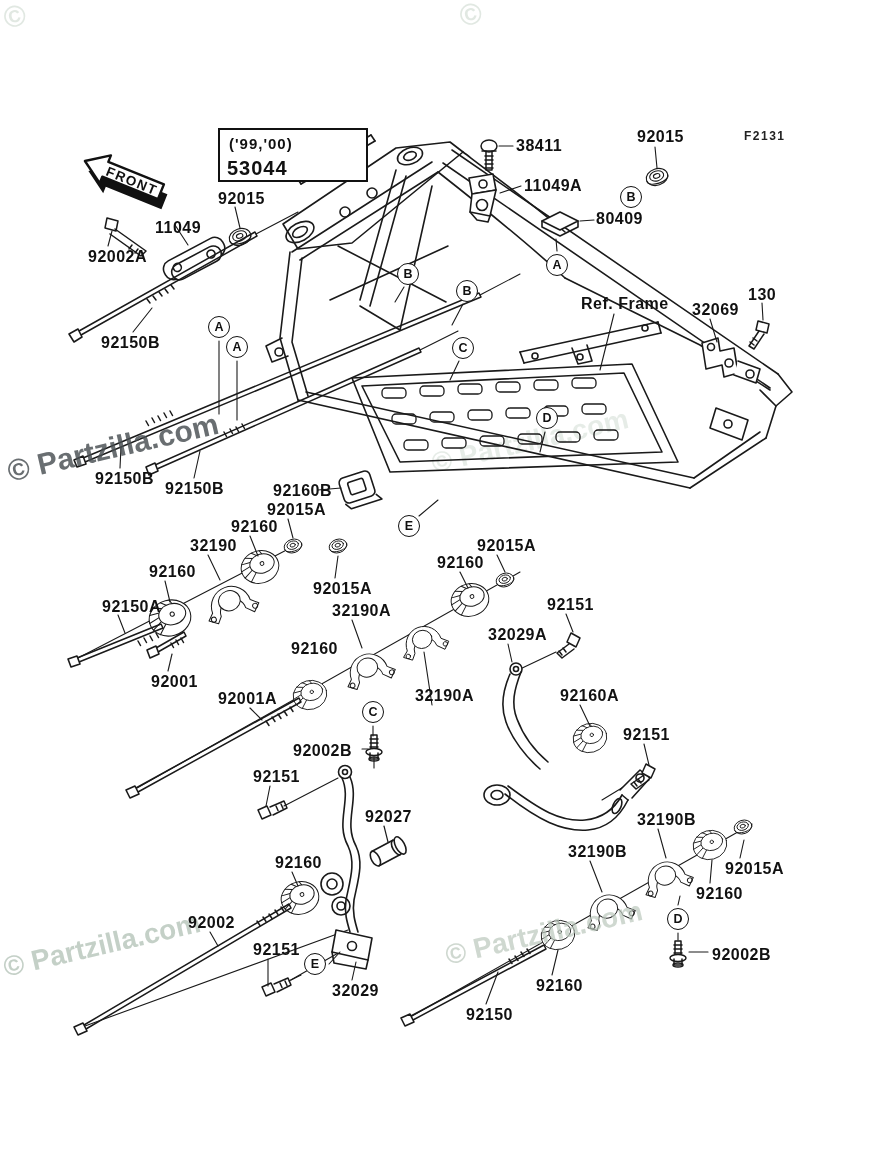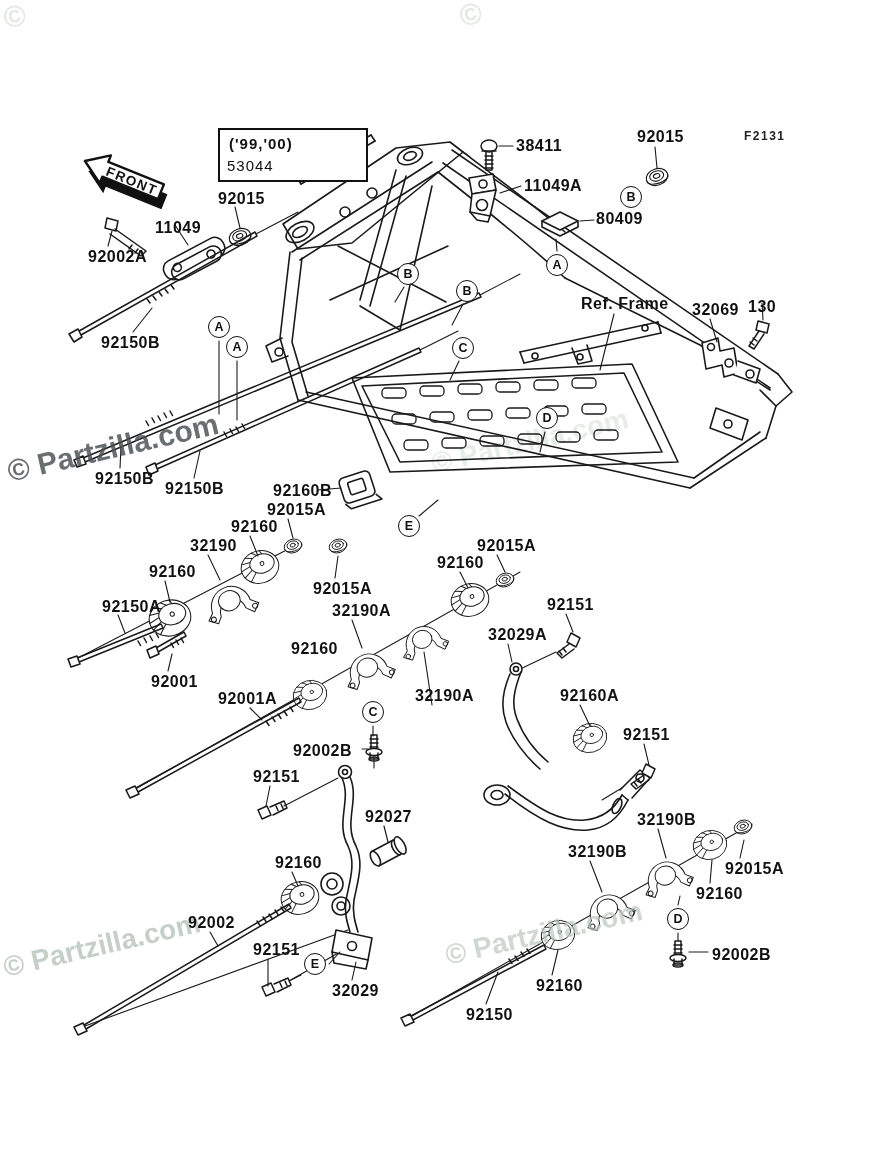--- a/index.html
+++ b/index.html
@@ -23,21 +23,21 @@
   }
   .ref-frame{
     position:absolute;left:581px;top:295px;font-weight:bold;font-size:16px;
     letter-spacing:.5px;color:#111;
   }
   .note-box{
     position:absolute;left:218px;top:128px;width:150px;height:54px;
     border:2px solid #111;background:#fff;box-sizing:border-box;
   }
   .note-box .l1{position:absolute;left:9px;top:5px;font-weight:bold;font-size:15px;letter-spacing:1px;color:#111;}
-  .note-box .l2{position:absolute;left:7px;top:27px;font-weight:normal;font-size:15px;letter-spacing:1px;color:#111;}
+  .note-box .l2{position:absolute;left:7px;top:27px;font-weight:bold;font-size:20px;letter-spacing:1px;color:#111;}
   .wm{
     position:absolute;font-weight:bold;white-space:nowrap;
     transform:rotate(-13deg);transform-origin:0 50%;pointer-events:none;
   }
   .wm-main{left:8px;top:455px;font-size:30px;color:rgba(72,78,82,.82);}
   .wm-bl{left:4px;top:952px;font-size:28px;color:rgba(176,192,180,.75);}
   .wm-bm{left:446px;top:940px;font-size:28px;color:rgba(186,200,188,.70);}
   .wm-mid{left:432px;top:448px;font-size:28px;color:rgba(200,212,202,.45);}
   .wm-c1{left:4px;top:2px;font-size:30px;color:rgba(205,216,207,.6);}
   .wm-c2{left:460px;top:0px;font-size:30px;color:rgba(205,216,207,.6);}
@@ -438,21 +438,21 @@
   <div id="labels-layer">
       <div class="part-label" style="left: 516px; top: 137px;">38411</div>
       <div class="part-label" style="left: 524px; top: 177px;">11049A</div>
       <div class="part-label" style="left: 637px; top: 128px;">92015</div>
       <div class="part-label" style="left: 596px; top: 210px;">80409</div>
       <div class="part-label" style="left: 218px; top: 190px;">92015</div>
       <div class="part-label" style="left: 155px; top: 219px;">11049</div>
       <div class="part-label" style="left: 88px; top: 248px;">92002A</div>
       <div class="part-label" style="left: 101px; top: 334px;">92150B</div>
       <div class="part-label" style="left: 692px; top: 301px; text-align: center;">32069</div>
-      <div class="part-label" style="left: 748px; top: 286px; margin-top: 12px;">130</div>
+      <div class="part-label" style="left: 748px; top: 286px;">130</div>
       <div class="part-label" style="left: 95px; top: 470px;">92150B</div>
       <div class="part-label" style="left: 165px; top: 480px;">92150B</div>
       <div class="part-label" style="left: 273px; top: 482px;">92160B</div>
       <div class="part-label" style="left: 267px; top: 501px;">92015A</div>
       <div class="part-label" style="left: 231px; top: 518px;">92160</div>
       <div class="part-label" style="left: 190px; top: 537px;">32190</div>
       <div class="part-label" style="left: 149px; top: 563px;">92160</div>
       <div class="part-label" style="left: 102px; top: 598px;">92150A</div>
       <div class="part-label" style="left: 313px; top: 580px;">92015A</div>
       <div class="part-label" style="left: 332px; top: 602px;">32190A</div>

